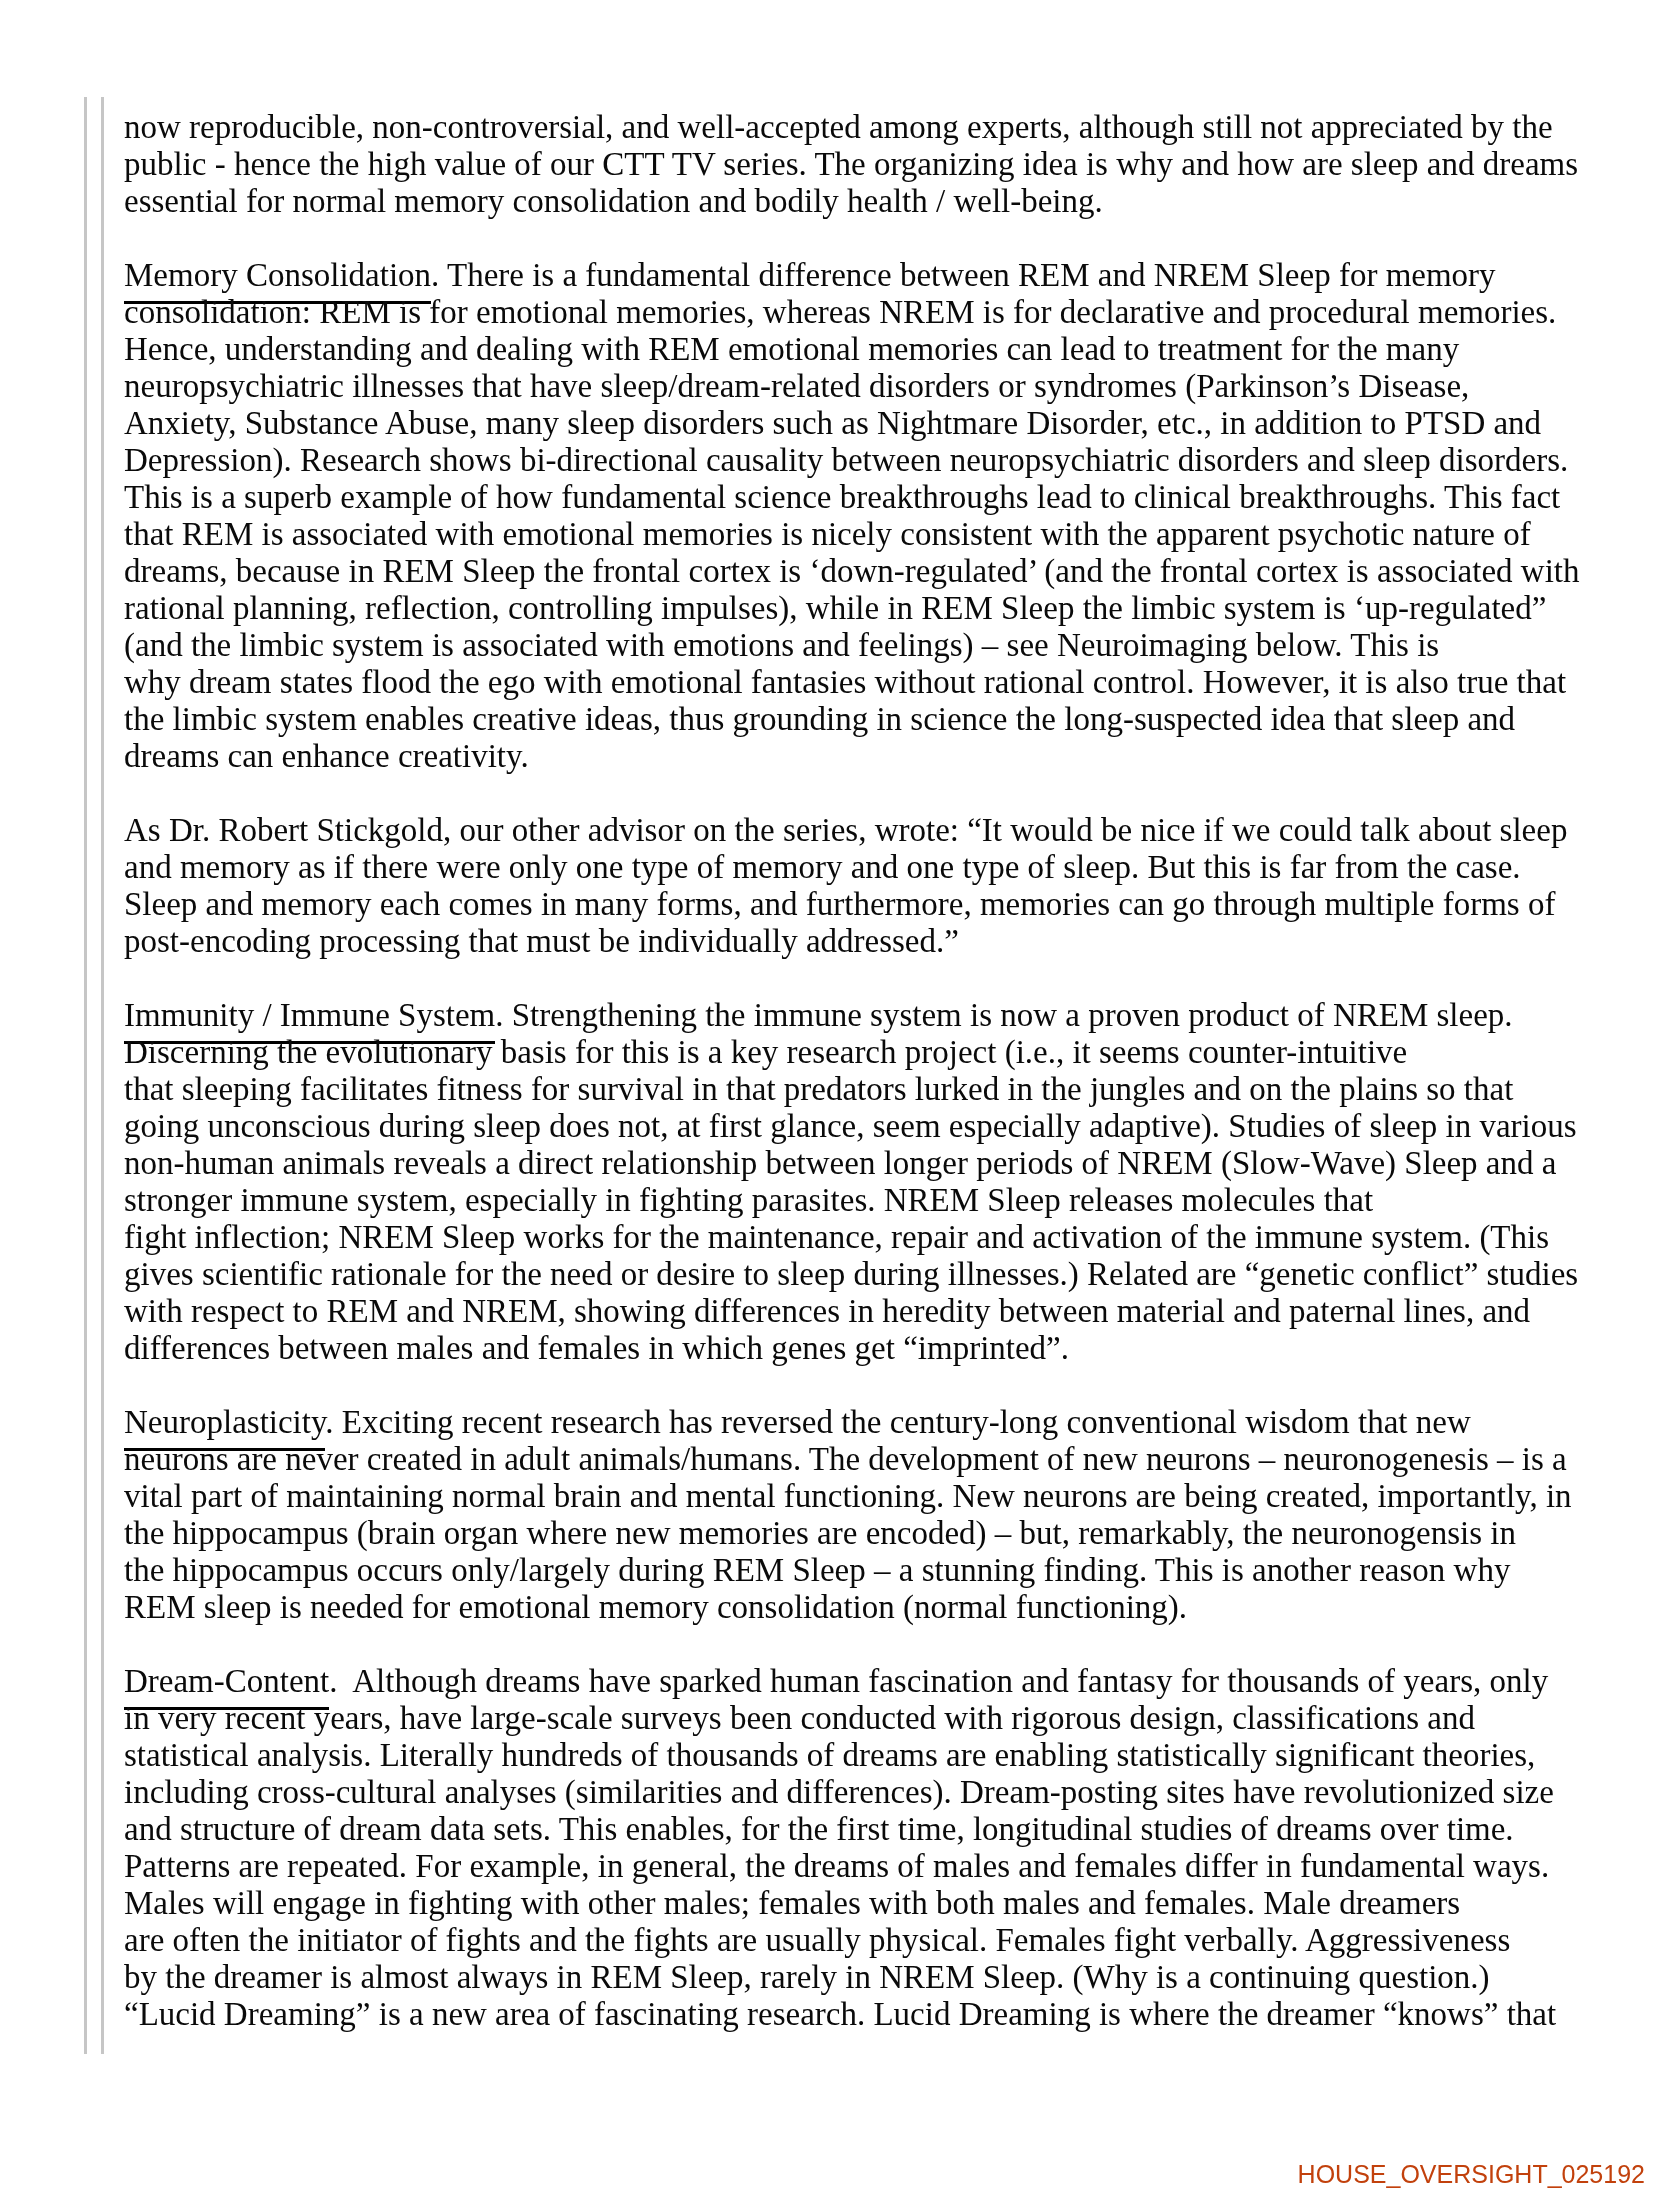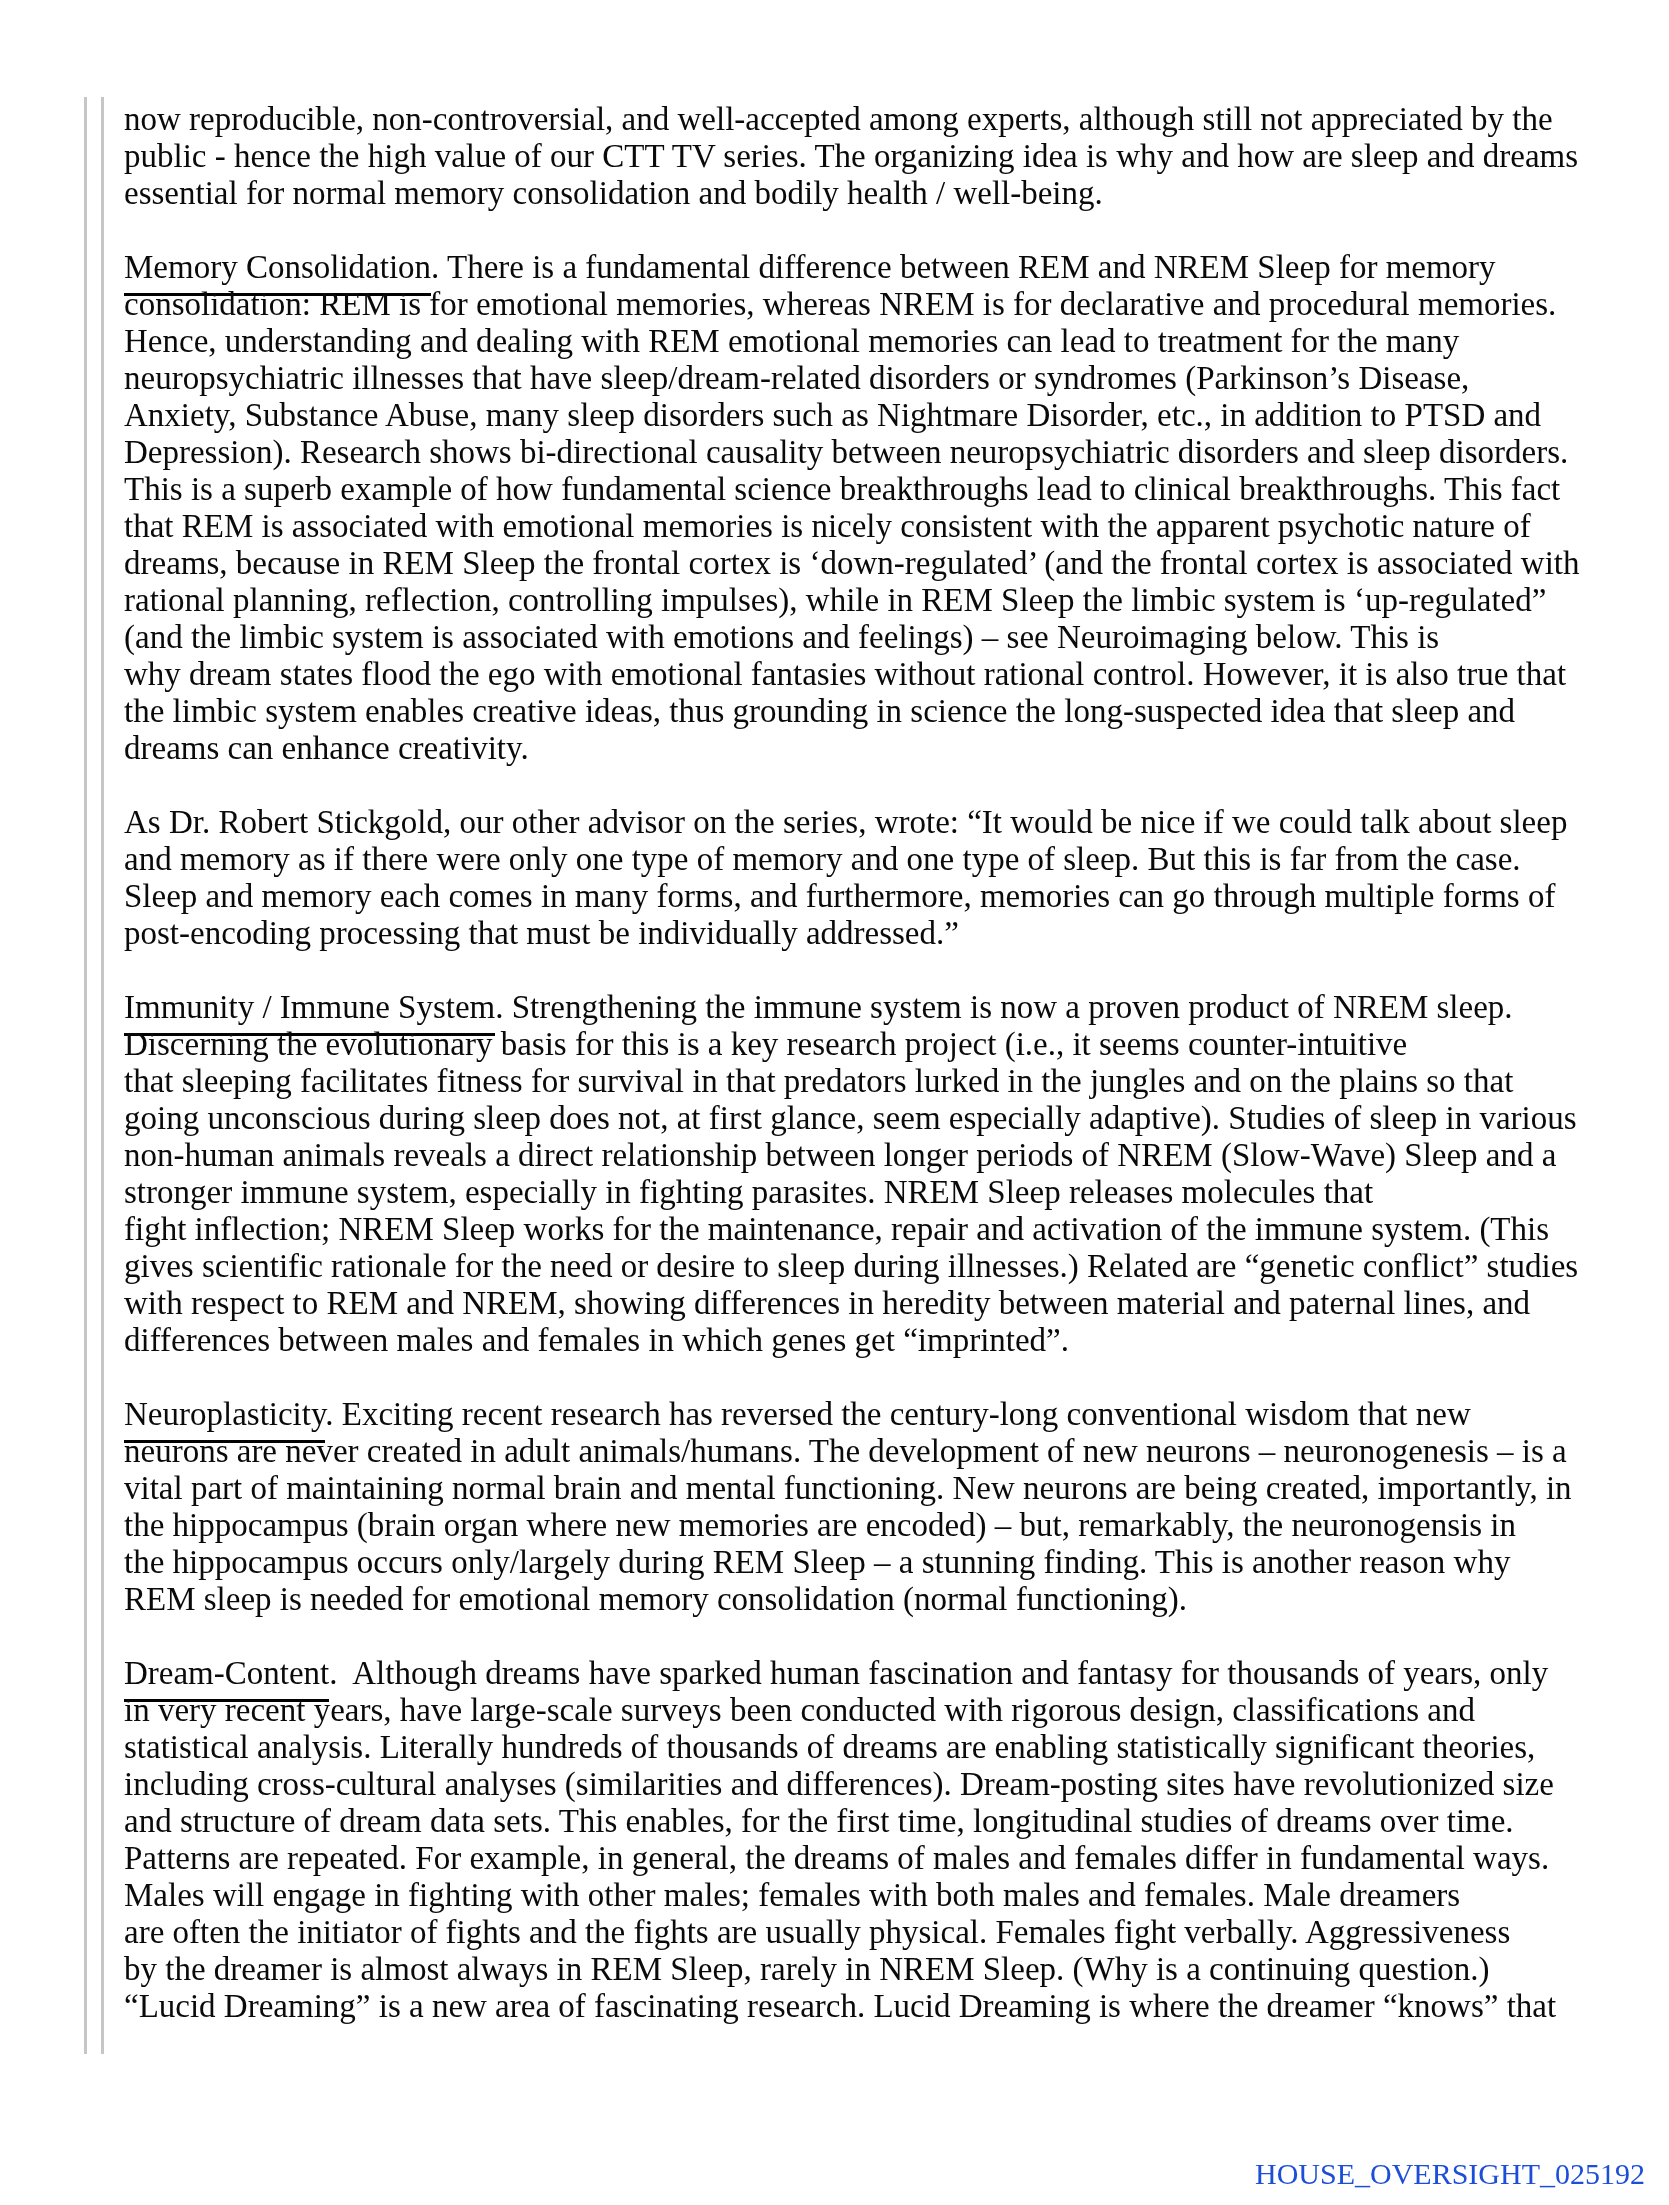--- a/index.html
+++ b/index.html
@@ -27,34 +27,34 @@
   .doc-body {
     position: absolute;
     left: 124px;
     top: 101px;
     width: 1525px;
     font-size: 33px;
     line-height: 37px;
     white-space: pre;
   }
   .para {
-    margin: 0 0 37px 0;
+    margin: 8px 0 37px 0;
   }
   .hd {
     border-bottom: 3.3px solid #000;
     padding-bottom: 8px;
   }
   .bates {
     position: absolute;
     top: 2157px;
     right: 24px;
-    font-family: Liberation Serif, serif;
-    font-size: 30px;
+    font-family: Liberation Sans, sans-serif;
+    font-size: 25px;
     line-height: 34px;
-    color: #1d4ed8;
+    color: #c2410c;
     white-space: pre;
   }
 </style>
 </head>
 <body style="background: rgb(255, 255, 255); color: rgb(10, 10, 10);">
 
 <div class="margin-line a" style="background: rgb(198, 198, 198);"></div>
 <div class="margin-line b" style="background: rgb(198, 198, 198);"></div>
 
 <div class="doc-body"><p class="para"><span>now reproducible, non-controversial, and well-accepted among experts, although still not appreciated by the</span><br><span>public - hence the high value of our CTT TV series. The organizing idea is why and how are sleep and dreams</span><br><span>essential for normal memory consolidation and bodily health / well-being.</span></p><p class="para"><span class="hd">Memory Consolidation</span><span>. There is a fundamental difference between REM and NREM Sleep for memory</span><br><span>consolidation: REM is for emotional memories, whereas NREM is for declarative and procedural memories.</span><br><span>Hence, understanding and dealing with REM emotional memories can lead to treatment for the many</span><br><span>neuropsychiatric illnesses that have sleep/dream-related disorders or syndromes (Parkinson’s Disease,</span><br><span>Anxiety, Substance Abuse, many sleep disorders such as Nightmare Disorder, etc., in addition to PTSD and</span><br><span>Depression). Research shows bi-directional causality between neuropsychiatric disorders and sleep disorders.</span><br><span>This is a superb example of how fundamental science breakthroughs lead to clinical breakthroughs. This fact</span><br><span>that REM is associated with emotional memories is nicely consistent with the apparent psychotic nature of</span><br><span>dreams, because in REM Sleep the frontal cortex is ‘down-regulated’ (and the frontal cortex is associated with</span><br><span>rational planning, reflection, controlling impulses), while in REM Sleep the limbic system is ‘up-regulated”</span><br><span>(and the limbic system is associated with emotions and feelings) – see Neuroimaging below. This is</span><br><span>why dream states flood the ego with emotional fantasies without rational control. However, it is also true that</span><br><span>the limbic system enables creative ideas, thus grounding in science the long-suspected idea that sleep and</span><br><span>dreams can enhance creativity.</span></p><p class="para"><span>As Dr. Robert Stickgold, our other advisor on the series, wrote: “It would be nice if we could talk about sleep</span><br><span>and memory as if there were only one type of memory and one type of sleep. But this is far from the case.</span><br><span>Sleep and memory each comes in many forms, and furthermore, memories can go through multiple forms of</span><br><span>post-encoding processing that must be individually addressed.”</span></p><p class="para"><span class="hd">Immunity / Immune System</span><span>. Strengthening the immune system is now a proven product of NREM sleep.</span><br><span>Discerning the evolutionary basis for this is a key research project (i.e., it seems counter-intuitive</span><br><span>that sleeping facilitates fitness for survival in that predators lurked in the jungles and on the plains so that</span><br><span>going unconscious during sleep does not, at first glance, seem especially adaptive). Studies of sleep in various</span><br><span>non-human animals reveals a direct relationship between longer periods of NREM (Slow-Wave) Sleep and a</span><br><span>stronger immune system, especially in fighting parasites. NREM Sleep releases molecules that</span><br><span>fight inflection; NREM Sleep works for the maintenance, repair and activation of the immune system. (This</span><br><span>gives scientific rationale for the need or desire to sleep during illnesses.) Related are “genetic conflict” studies</span><br><span>with respect to REM and NREM, showing differences in heredity between material and paternal lines, and</span><br><span>differences between males and females in which genes get “imprinted”.</span></p><p class="para"><span class="hd">Neuroplasticity</span><span>. Exciting recent research has reversed the century-long conventional wisdom that new</span><br><span>neurons are never created in adult animals/humans. The development of new neurons – neuronogenesis – is a</span><br><span>vital part of maintaining normal brain and mental functioning. New neurons are being created, importantly, in</span><br><span>the hippocampus (brain organ where new memories are encoded) – but, remarkably, the neuronogensis in</span><br><span>the hippocampus occurs only/largely during REM Sleep – a stunning finding. This is another reason why</span><br><span>REM sleep is needed for emotional memory consolidation (normal functioning).</span></p><p class="para"><span class="hd">Dream-Content</span><span>.  Although dreams have sparked human fascination and fantasy for thousands of years, only</span><br><span>in very recent years, have large-scale surveys been conducted with rigorous design, classifications and</span><br><span>statistical analysis. Literally hundreds of thousands of dreams are enabling statistically significant theories,</span><br><span>including cross-cultural analyses (similarities and differences). Dream-posting sites have revolutionized size</span><br><span>and structure of dream data sets. This enables, for the first time, longitudinal studies of dreams over time.</span><br><span>Patterns are repeated. For example, in general, the dreams of males and females differ in fundamental ways.</span><br><span>Males will engage in fighting with other males; females with both males and females. Male dreamers</span><br><span>are often the initiator of fights and the fights are usually physical. Females fight verbally. Aggressiveness</span><br><span>by the dreamer is almost always in REM Sleep, rarely in NREM Sleep. (Why is a continuing question.)</span><br><span>“Lucid Dreaming” is a new area of fascinating research. Lucid Dreaming is where the dreamer “knows” that</span></p></div>

